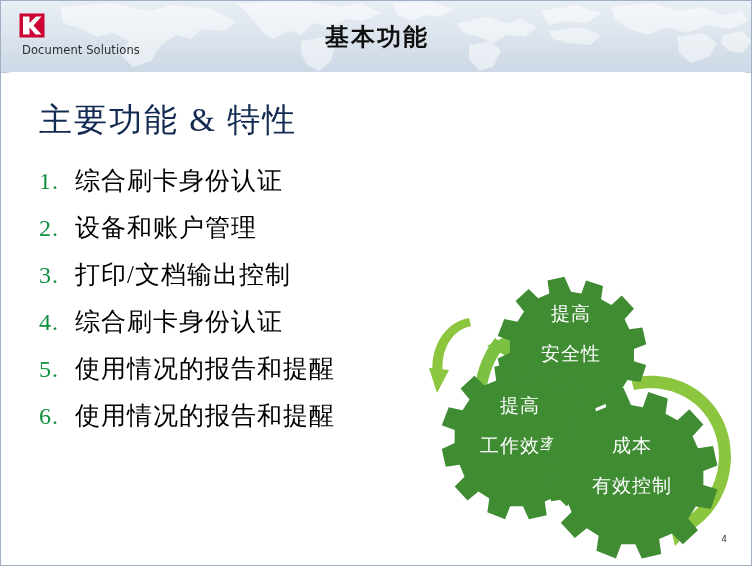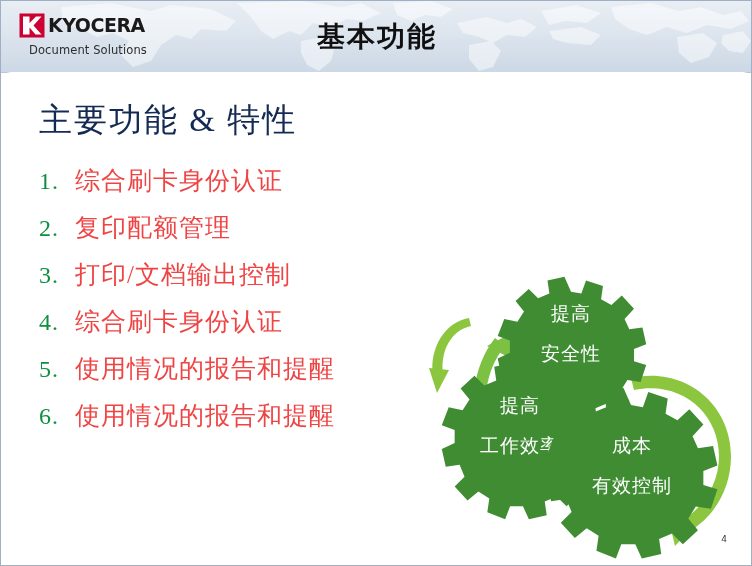--- a/index.html
+++ b/index.html
@@ -37,21 +37,21 @@
   }
   .header-title {
     position: absolute;
     left: 0; top: 0;
     width: 752px;
     height: 71px;
     display: flex;
     align-items: center;
     justify-content: center;
     font-family: "DejaVu Sans", "Liberation Sans", sans-serif;
-    font-size: 28px;
+    font-size: 24px;
     font-weight: bold;
     color: #101010;
     letter-spacing: 2px;
     padding-left: 0;
     box-sizing: border-box;
   }
 
   
   .logo {
     position: absolute;
@@ -78,21 +78,21 @@
     color: #1a1a1a;
     letter-spacing: -0.5px;
     margin-left: 3px;
     line-height: 1;
   }
   .logo-sub {
     font-family: "DejaVu Sans", "Liberation Sans", sans-serif;
     font-size: 11.5px;
     color: #2d2d2d;
     margin-top: 5px;
-    margin-left: 10px;
+    margin-left: 3px;
     letter-spacing: 0.1px;
   }
 
   
   .body-area {
     position: absolute;
     left: 0;
     top: 71px;
     width: 752px;
     height: 494px;
@@ -130,21 +130,21 @@
     letter-spacing: 1px;
     white-space: nowrap;
   }
   .feature-num {
     width: 36px;
     flex: 0 0 36px;
     font-size: 24px;
     color: #0f9040;
   }
   .feature-text {
-    color: #ef4444;
+    color: #000000;
   }
 
   
   .gear-diagram {
     position: absolute;
     left: 418px;
     top: 188px;
     width: 330px;
     height: 310px;
   }
@@ -194,37 +194,36 @@
   </div>
 
   <div class="logo">
     <div class="logo-row">
       <svg class="logo-mark" viewBox="0 0 26 25" xmlns="http://www.w3.org/2000/svg">
         <rect x="0.5" y="0.5" width="25" height="24" fill="#cc0033"></rect>
         <path d="M4,3.5 L10.5,3.5 L10.5,10 L17,3.5 L22.5,3.5 L14.5,12.5 L22.5,21.5
                  L16.5,21.5 L10.5,14.5 L10.5,21.5 L4,21.5 Z" fill="#ffffff"></path>
         <path d="M4,3.5 L22.5,21.5 L16.5,21.5 L4,9 Z" fill="#cc0033" opacity="0.0"></path>
       </svg>
-      <div class="logo-word">KYOCERA</div>
     </div>
     <div class="logo-sub">Document Solutions</div>
   </div>
 
   <div class="body-area">
 
     <div class="subtitle">主要功能 &amp; 特性</div>
 
     <ul class="feature-list">
       <li class="feature-item">
         <span class="feature-num">1.</span>
         <span class="feature-text">综合刷卡身份认证</span>
       </li>
       <li class="feature-item">
         <span class="feature-num">2.</span>
-        <span class="feature-text">复印配额管理</span>
+        <span class="feature-text">设备和账户管理</span>
       </li>
       <li class="feature-item">
         <span class="feature-num">3.</span>
         <span class="feature-text">打印/文档输出控制</span>
       </li>
       <li class="feature-item">
         <span class="feature-num">4.</span>
         <span class="feature-text">综合刷卡身份认证</span>
       </li>
       <li class="feature-item">

